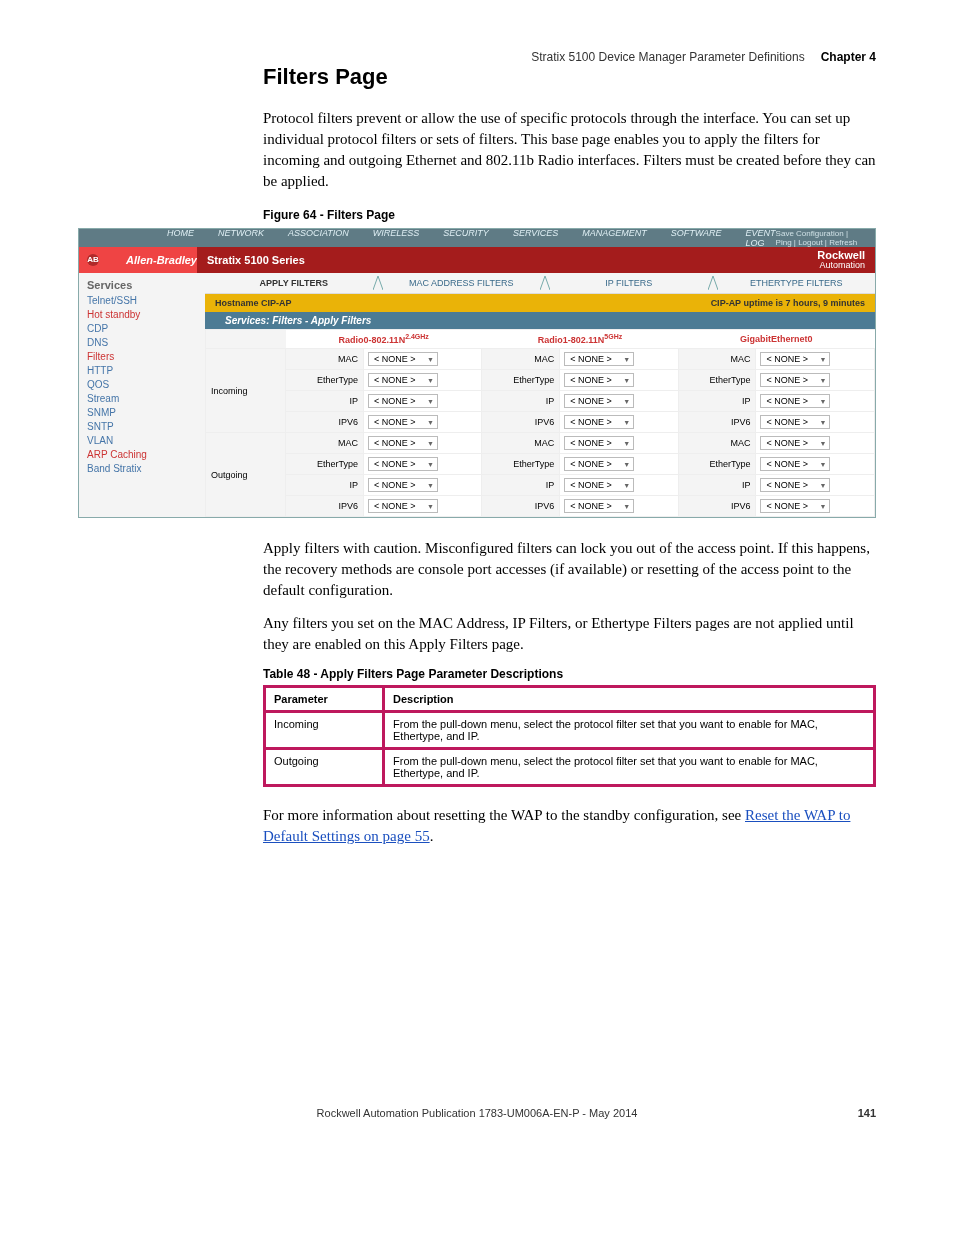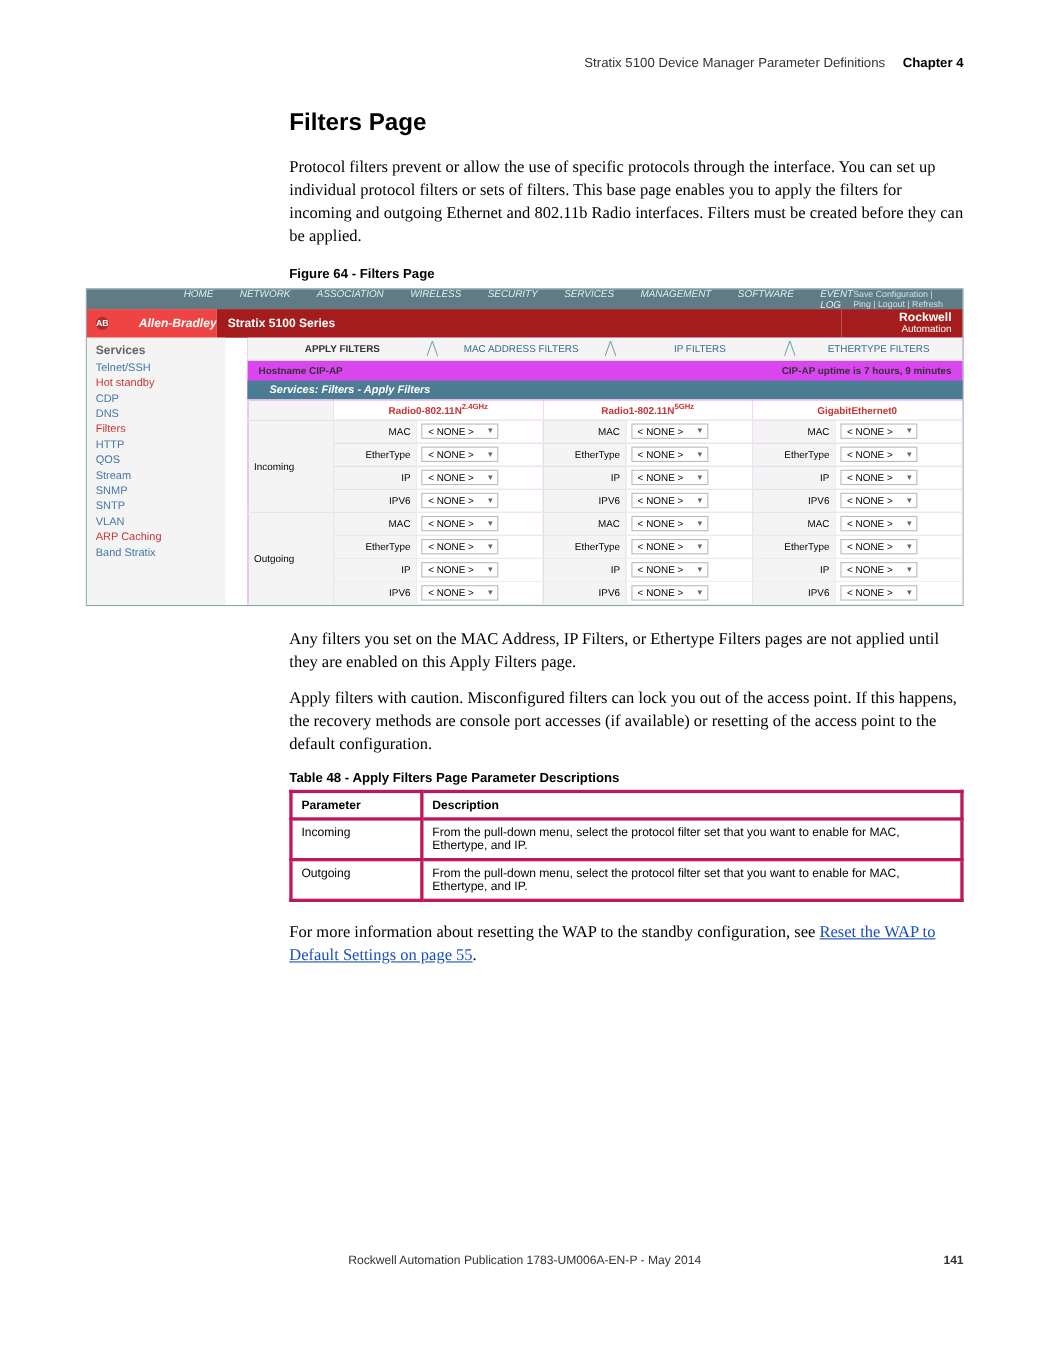--- a/index.html
+++ b/index.html
@@ -1,17 +1,17 @@
 <!DOCTYPE html>
 <html><head>
   <meta charset="utf-8">
   <style>
     body { margin: 0; padding: 0; font-family: Georgia, "Times New Roman", serif; color: #000; background: #fff; width: 954px; }
     .page { padding: 50px 78px 40px 78px; position: relative; }
-    .header { display: flex; justify-content: flex-end; align-items: baseline; font-size: 12px; font-family: Arial, Helvetica, sans-serif; margin-bottom: 34px; }
+    .header { display: flex; justify-content: flex-end; align-items: baseline; font-size: 12px; font-family: Arial, Helvetica, sans-serif; }
     .header .breadcrumb { color: #333; }
     .header .chapter-label { font-weight: bold; margin-left: 16px; }
     .content { margin-left: 185px; }
     .heading { font-family: Arial, Helvetica, sans-serif; font-weight: bold; font-size: 22px; margin: 0 0 18px 0; }
     .para { font-size: 15px; line-height: 1.4; margin: 0 0 12px 0; }
     .fig-caption { font-family: Arial, Helvetica, sans-serif; font-weight: bold; font-size: 12px; margin: 16px 0 6px 0; }
     .figure-wrap { margin: 0 0 20px -185px; }
     
     .shot { border: 1px solid #8aa; font-family: Arial, Helvetica, sans-serif; font-size: 10px; }
     .shot-topbar { background: #5f7b85; color: #c8d8dc; display: flex; align-items: center; height: 18px; }
@@ -25,21 +25,21 @@
     .shot-brand-right { width: 100px; background: #a41c1c; color: #fff; display: flex; align-items: center; justify-content: flex-end; padding-right: 10px; font-size: 10px; line-height: 1; }
     .shot-brand-right div { text-align: right; }
     .brand-main { font-weight: bold; font-size: 11px; }
     .brand-sub { font-size: 9px; }
     .shot-body { display: flex; }
     .shot-side { width: 110px; background: #f4f4f4; padding: 6px 8px 10px 8px; }
     .shot-side .side-title { color: #666; font-weight: bold; margin-bottom: 4px; font-size: 11px; }
     .shot-side a { display: block; font-size: 10px; text-decoration: none; margin: 3px 0; }
     .shot-side .link-std { color: #4575a8; }
     .shot-side .link-hl { color: #c33; }
-    .shot-main { flex: 1; background: #d946ef; margin-left: 20px; }
+    .shot-main { flex: 1; background: #eab308; }
     .subtabs { display: flex; align-items: center; height: 20px; background: #f4f4f4; border-bottom: 1px solid #ddd; }
     .subtab { flex: 1; text-align: center; font-size: 9px; color: #3a6a8a; }
     .subtab.active { color: #333; font-weight: bold; }
     .subtab-divider { height: 14px; }
     .hostrow { display: flex; justify-content: space-between; padding: 4px 10px 4px 10px; font-size: 9px; font-weight: bold; color: #333; }
     .section-bar { background: #4c7b94; color: #fff; font-weight: bold; font-size: 10px; padding: 3px 20px; font-style: italic; }
     .filters-table { width: 100%; border-collapse: collapse; }
     .filters-table th, .filters-table td { border: 1px solid #eee; padding: 3px 5px; font-size: 9px; text-align: right; vertical-align: middle; background:#fff;}
     .filters-table th { text-align: center; font-weight: normal; }
     .filters-table th.iface-head { color: #c33; font-weight: bold; border-left:none; border-right:none; }
@@ -307,22 +307,22 @@
                     </span></td>
             </tr>
           </tbody>
             </table>
         </div>
       </div>
     </div>
   </div>
 
   <div class="content">
+    <p class="para">Apply filters with caution. Misconfigured filters can lock you out of the access point. If this happens, the recovery methods are console port accesses (if available) or resetting of the access point to the default configuration.</p>
     <p class="para">Any filters you set on the MAC Address, IP Filters, or Ethertype Filters pages are not applied until they are enabled on this Apply Filters page.</p>
-    <p class="para">Apply filters with caution. Misconfigured filters can lock you out of the access point. If this happens, the recovery methods are console port accesses (if available) or resetting of the access point to the default configuration.</p>
 
     <div class="tbl-caption">Table 48 - Apply Filters Page Parameter Descriptions</div>
     <table class="param-table">
       <tbody>
           <tr>
         <th>Parameter</th>
         <th>Description</th>
       </tr>
       <tr>
         <td class="pcol">Incoming</td>

